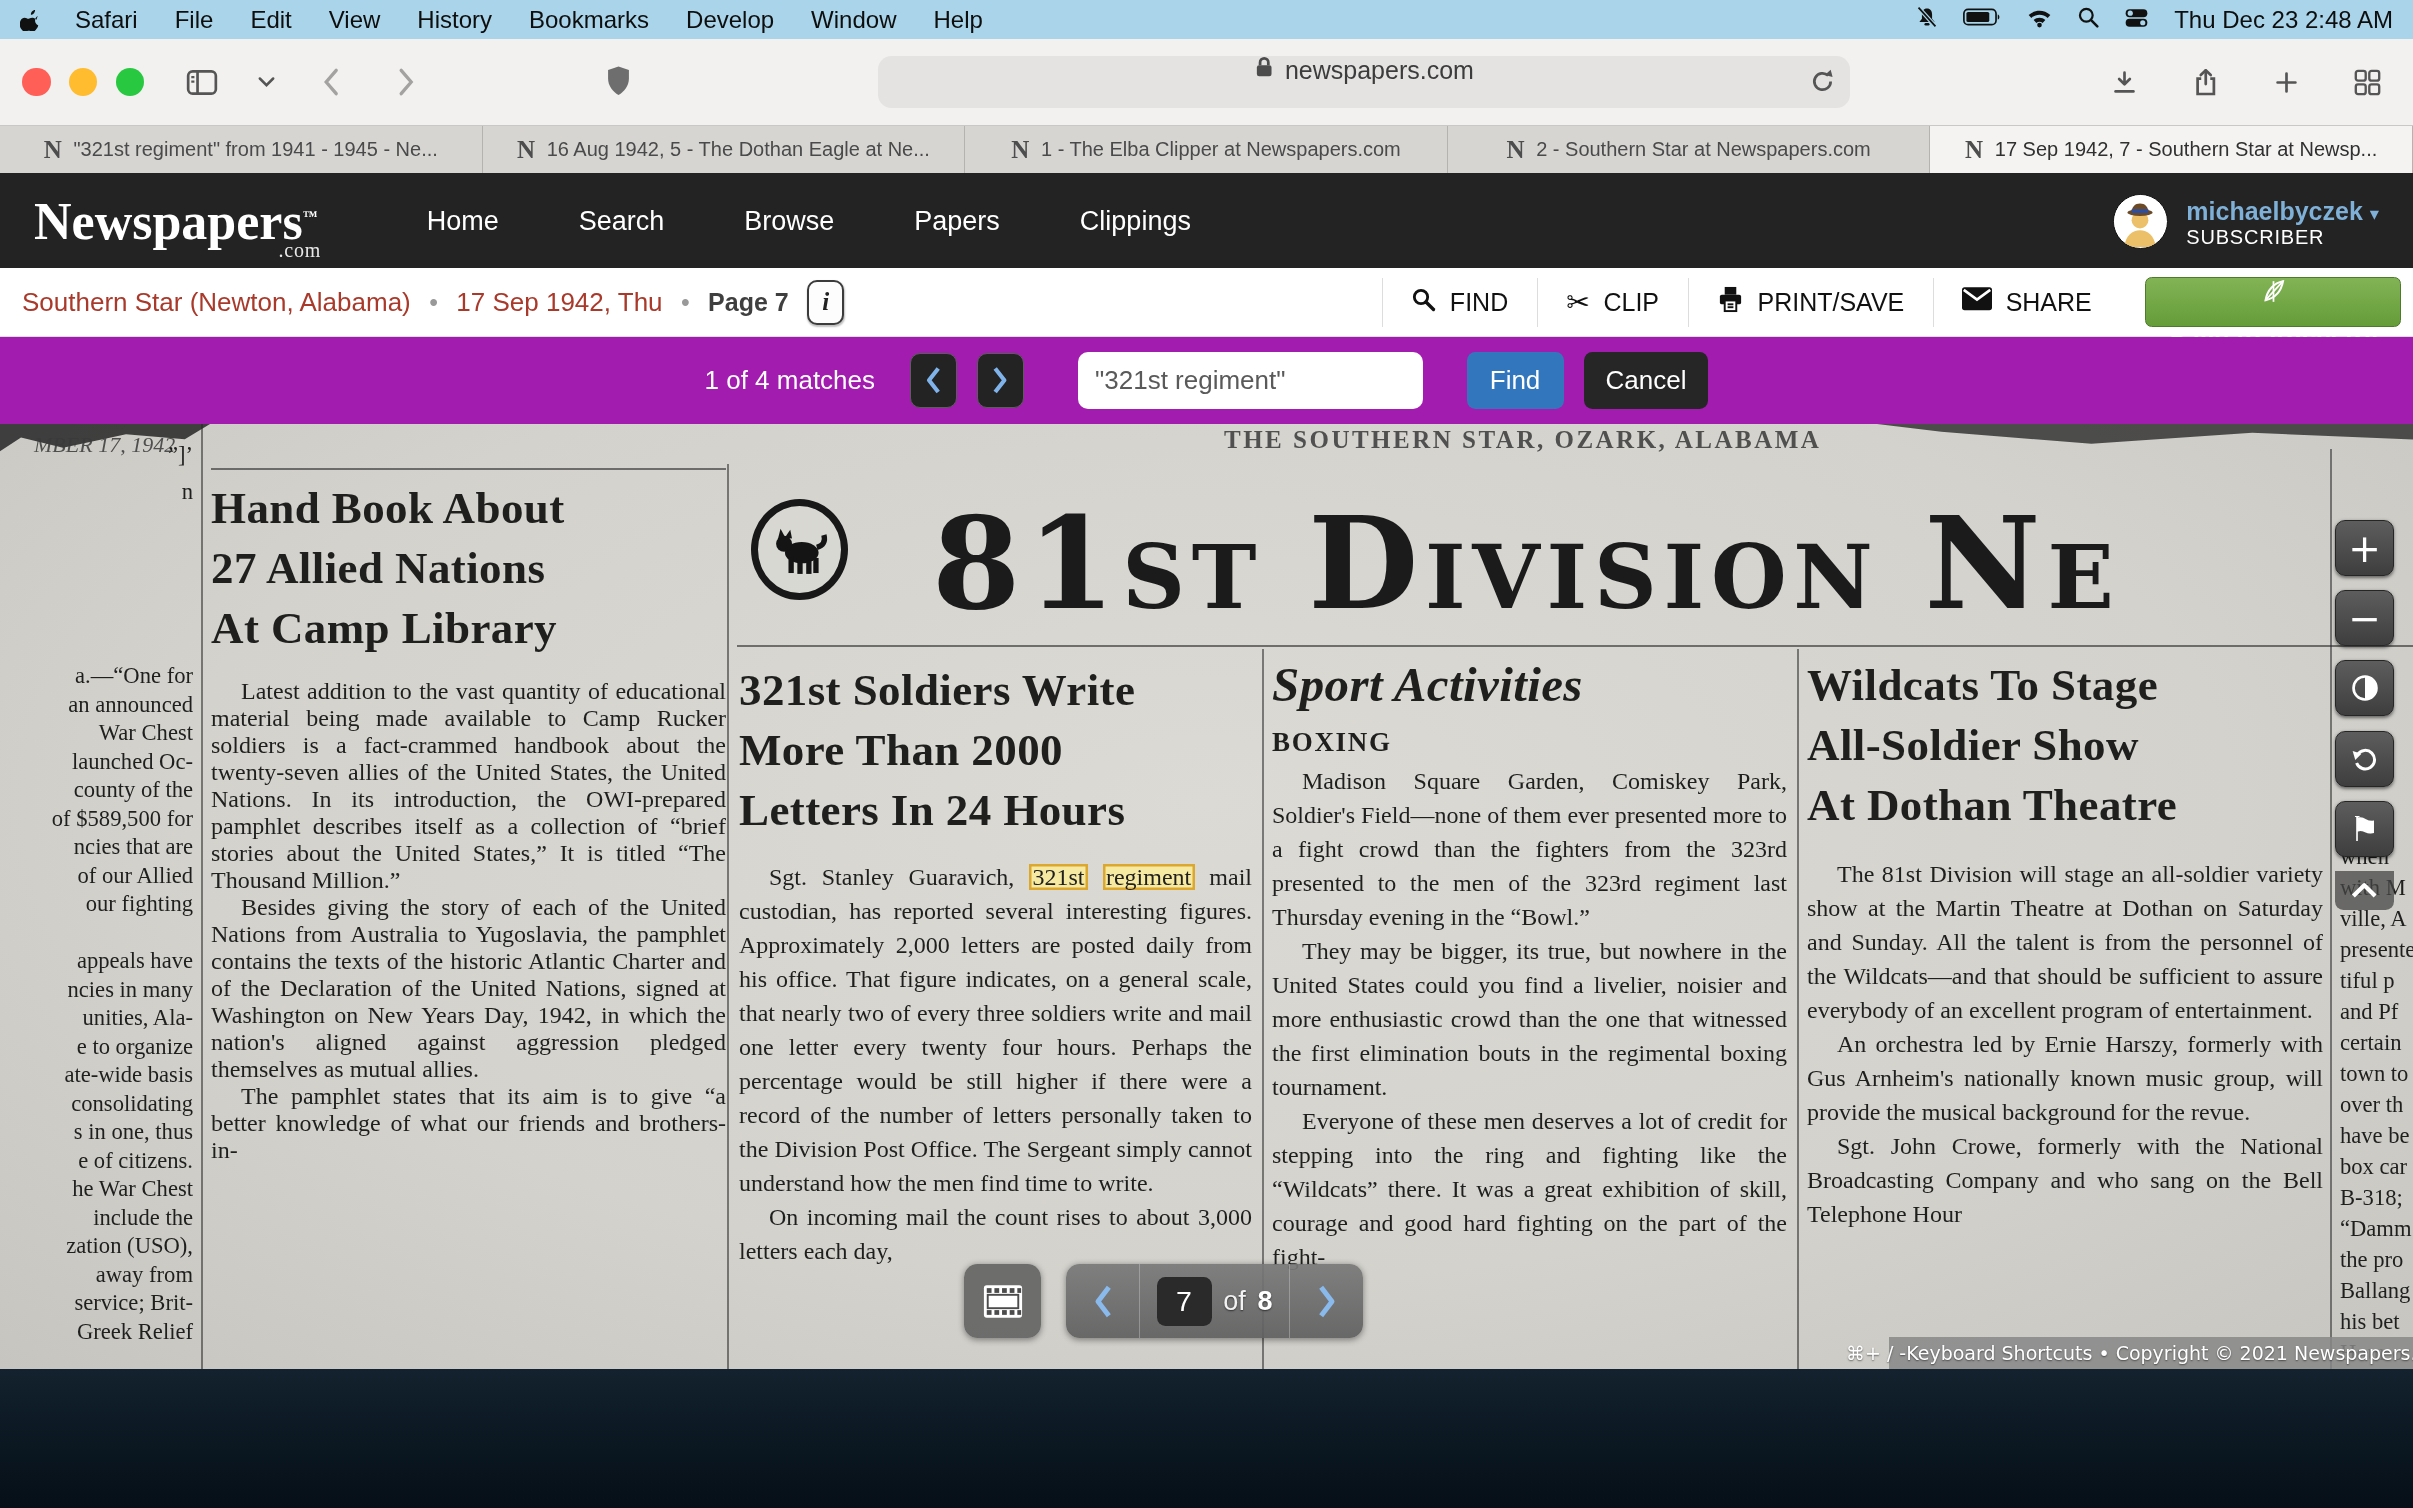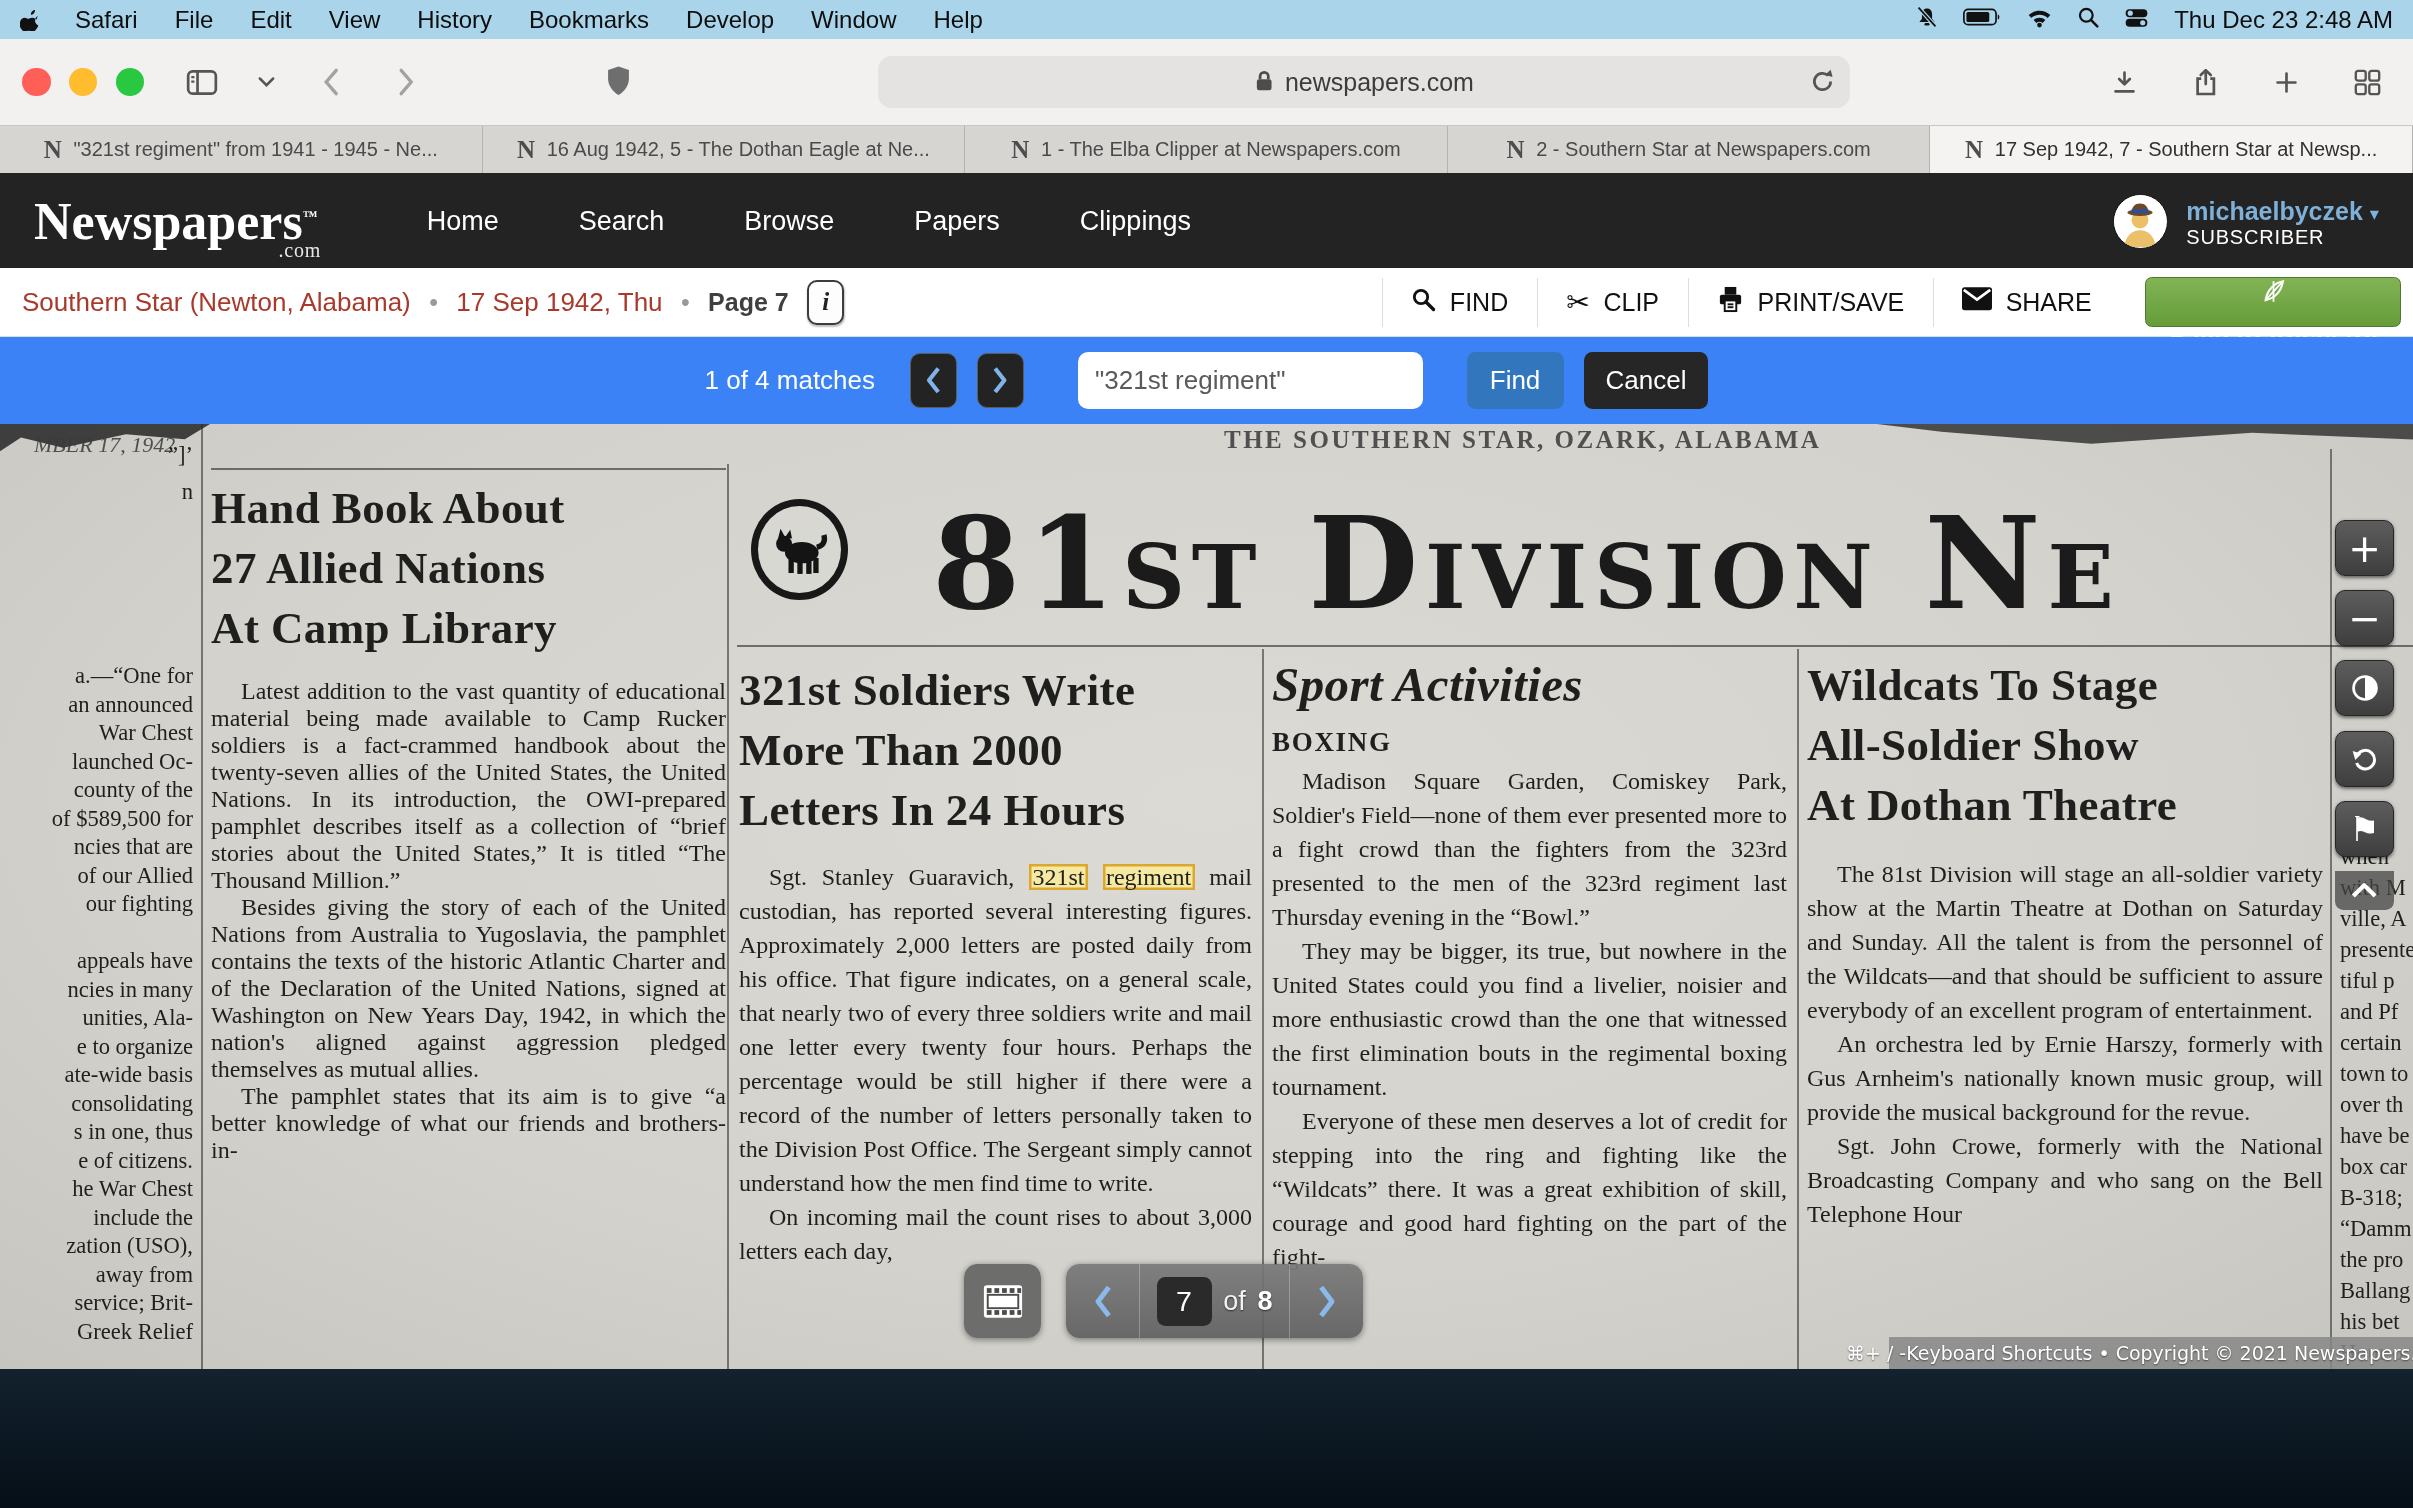--- a/index.html
+++ b/index.html
@@ -17,21 +17,21 @@
 
   
   .toolbar{position:absolute;left:0;top:39px;width:2413px;height:87px;background:#f2f1ef;
     border-bottom:0.8px solid #c9c8c6;display:flex;align-items:center;padding:0 22px;}
   .lights{display:flex;gap:18.4px;margin-right:34px;}
   .light{width:28.5px;height:28.5px;border-radius:50%;}
   .light.red{background:#ff5f57;}.light.yellow{background:#febc2e;}.light.green{background:#28c840;}
   .tb-group{display:flex;align-items:center;gap:28.5px;}
   .tb-btn{display:flex;align-items:center;justify-content:center;width:47px;height:47px;border-radius:8.4px;}
   .urlbar{margin-left:auto;margin-right:auto;width:972px;height:52px;background:#e4e3e1;
-    border-radius:13.4px;display:flex;align-items:center;justify-content:center;gap:11.7px;position:relative;}
+    border-radius:13.4px;display:flex;justify-content:center;gap:11.7px;position:relative;}
   .urlbar .addr{font-size:25px;color:#3c3c3c;}
   .urlbar .reload{position:absolute;right:15px;top:11.7px;}
   .tb-right{display:flex;align-items:center;gap:34px;margin-left:25px;}
   .shield{margin:0 22px 0 176px;}
 
   
   .tabbar{position:absolute;left:0;top:126px;width:2413px;height:47px;background:#cfcecb;display:flex;}
   .tab{flex:1 1 0;display:flex;align-items:center;justify-content:center;gap:11.7px;
     border-right:0.8px solid #b4b3b0;font-size:20px;color:#4a4a4a;background:#d6d5d2;overflow:hidden;white-space:nowrap;}
   .tab.active{background:#f4f3f1;color:#303030;}
@@ -59,21 +59,21 @@
   .pg-page{color:#3f3f3f;font-weight:700;font-size:25px;margin-right:18.4px;}
   .info-btn{width:37px;height:45px;border:2.5px solid #3c3c3c;border-radius:10px;display:flex;align-items:center;justify-content:center;
     font-family:"Liberation Serif",serif;font-style:italic;font-weight:700;font-size:25px;color:#222;background:#fdfdfd;box-shadow:0.8px 1.7px 1.7px rgba(0,0,0,.25);}
   .pg-actions{margin-left:auto;display:flex;align-items:center;height:100%;}
   .pg-action{display:flex;align-items:center;gap:13.4px;padding:0 28.5px;height:49px;border-left:0.8px solid #ddd;
     font-size:25px;color:#111;}
   .ancestry-btn{margin:0 11.7px 0 25px;height:50px;padding:0 22px;border-radius:6.7px;border:0.8px solid #4d7a2b;
     background:linear-gradient(#82b355,#659d39);color:#fff;font-weight:700;font-size:26px;display:flex;align-items:center;gap:10px;flex-direction:column;}
 
   
-  .find-bar{position:absolute;left:0;top:337px;width:2413px;height:87px;background:#3b82f6;
+  .find-bar{position:absolute;left:0;top:337px;width:2413px;height:87px;background:#a21caf;
     display:flex;align-items:center;justify-content:center;gap:20px;}
   .fb-matches{color:#fff;font-size:26px;margin-right:15px;}
   .fb-nav{width:47px;height:55px;border:1.7px solid #5c5c5c;border-radius:10px;background:#232323;
     display:flex;align-items:center;justify-content:center;}
   .fb-input{width:345px;height:57px;border-radius:10px;border:none;background:#fff;font-size:26px;color:#5a5a5a;
     padding:0 17px;font-family:"Liberation Sans",sans-serif;margin-left:34px;}
   .fb-find{width:97px;height:57px;border-radius:8.4px;background:#3277bd;color:#fff;font-size:26px;
     display:flex;align-items:center;justify-content:center;margin-left:23.5px;}
   .fb-cancel{height:57px;padding:0 22px;border-radius:8.4px;background:#262626;color:#fff;font-size:26px;
     display:flex;align-items:center;justify-content:center;}

